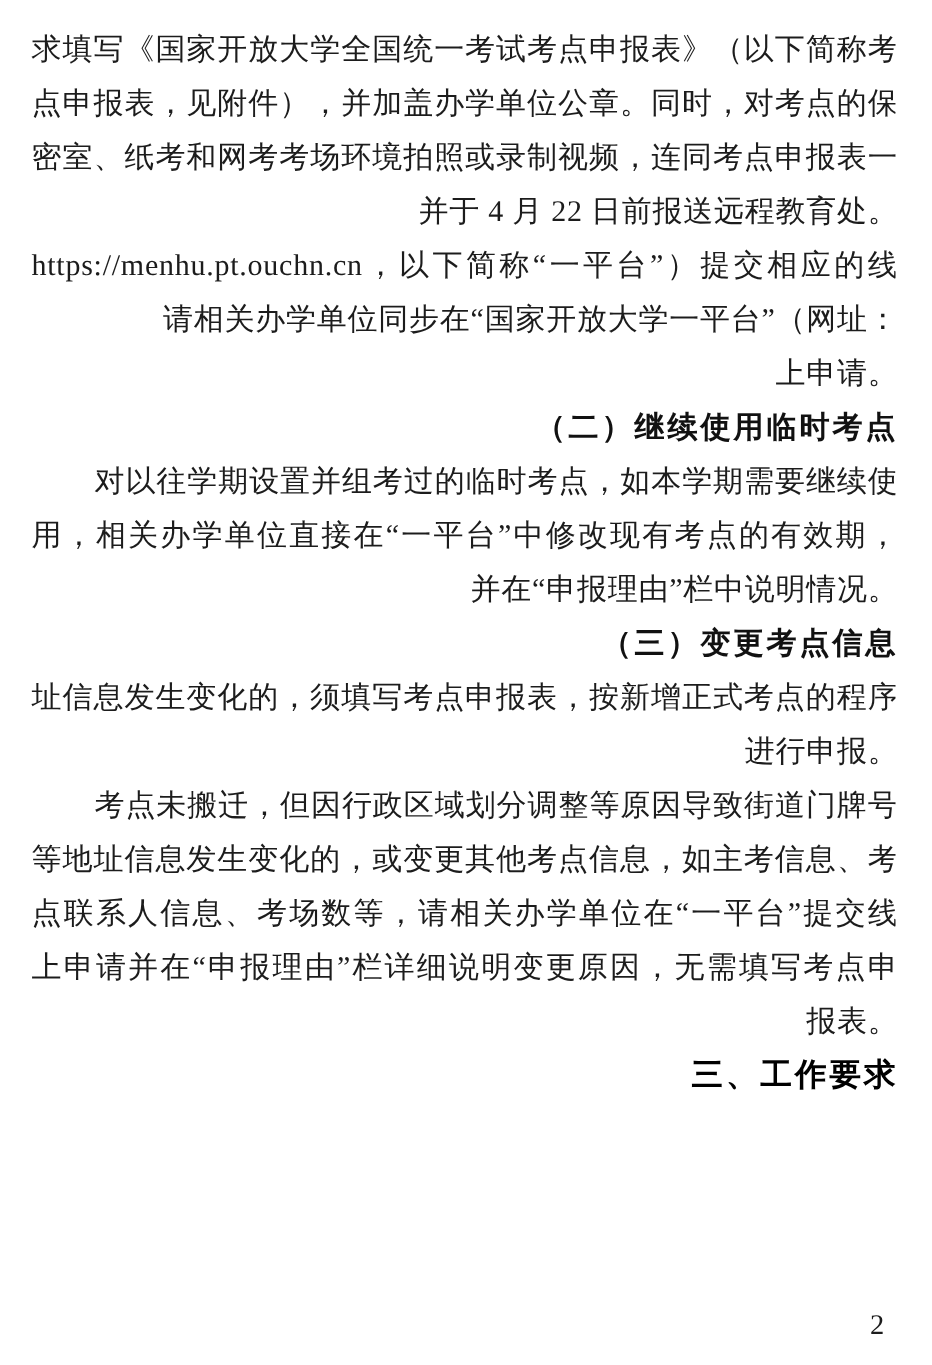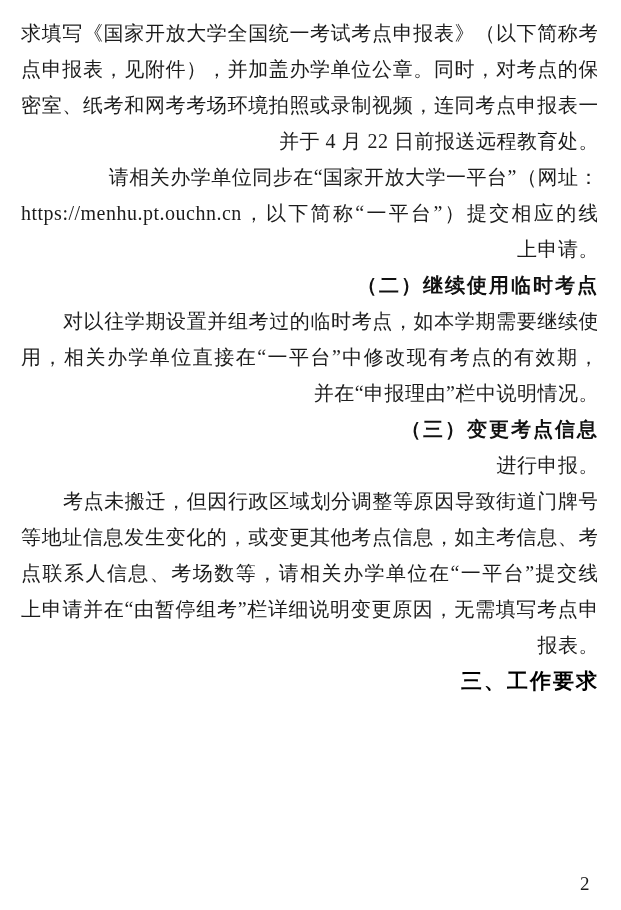--- a/index.html
+++ b/index.html
@@ -60,30 +60,31 @@
 </style>
 </head>
 <body>
 
 <div class="page">
   <div class="textblock">
     <div class="line justify">求填写《国家开放大学全国统一考试考点申报表》（以下简称考</div>
     <div class="line justify">点申报表，见附件），并加盖办学单位公章。同时，对考点的保</div>
     <div class="line justify">密室、纸考和网考考场环境拍照或录制视频，连同考点申报表一</div>
     <div class="line">并于 4 月 22 日前报送远程教育处。</div>
+    <div class="line justify">https://menhu.pt.ouchn.cn，以下简称“一平台”）提交相应的线</div>
     <div class="line indent">请相关办学单位同步在“国家开放大学一平台”（网址：</div>
-    <div class="line justify">https://menhu.pt.ouchn.cn，以下简称“一平台”）提交相应的线</div>
     <div class="line">上申请。</div>
     <div class="line indent h-kai">（二）继续使用临时考点</div>
     <div class="line indent justify">对以往学期设置并组考过的临时考点，如本学期需要继续使</div>
     <div class="line justify">用，相关办学单位直接在“一平台”中修改现有考点的有效期，</div>
     <div class="line">并在“申报理由”栏中说明情况。</div>
     <div class="line indent h-kai">（三）变更考点信息</div>
+    <div class="line justify">址信息发生变化的，须填写考点申报表，按新增正式考点的程序</div>
     <div class="line">进行申报。</div>
     <div class="line indent justify">考点未搬迁，但因行政区域划分调整等原因导致街道门牌号</div>
     <div class="line justify">等地址信息发生变化的，或变更其他考点信息，如主考信息、考</div>
     <div class="line justify">点联系人信息、考场数等，请相关办学单位在“一平台”提交线</div>
-    <div class="line justify">上申请并在“由暂停组考”栏详细说明变更原因，无需填写考点申</div>
+    <div class="line justify">上申请并在“申报理由”栏详细说明变更原因，无需填写考点申</div>
     <div class="line">报表。</div>
     <div class="line indent h-hei">三、工作要求</div>
   </div>
   <div class="page-number">2</div>
 </div>
 
 </body></html>

